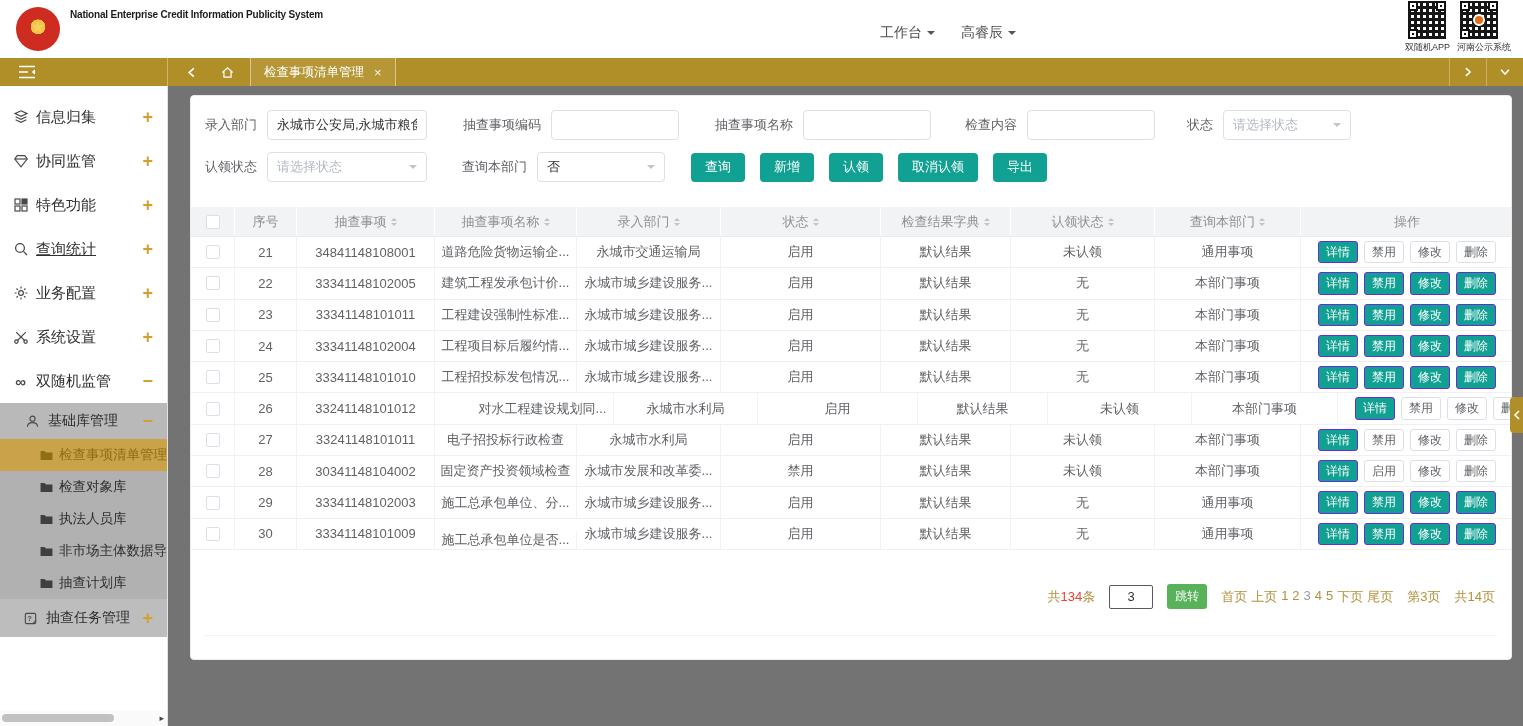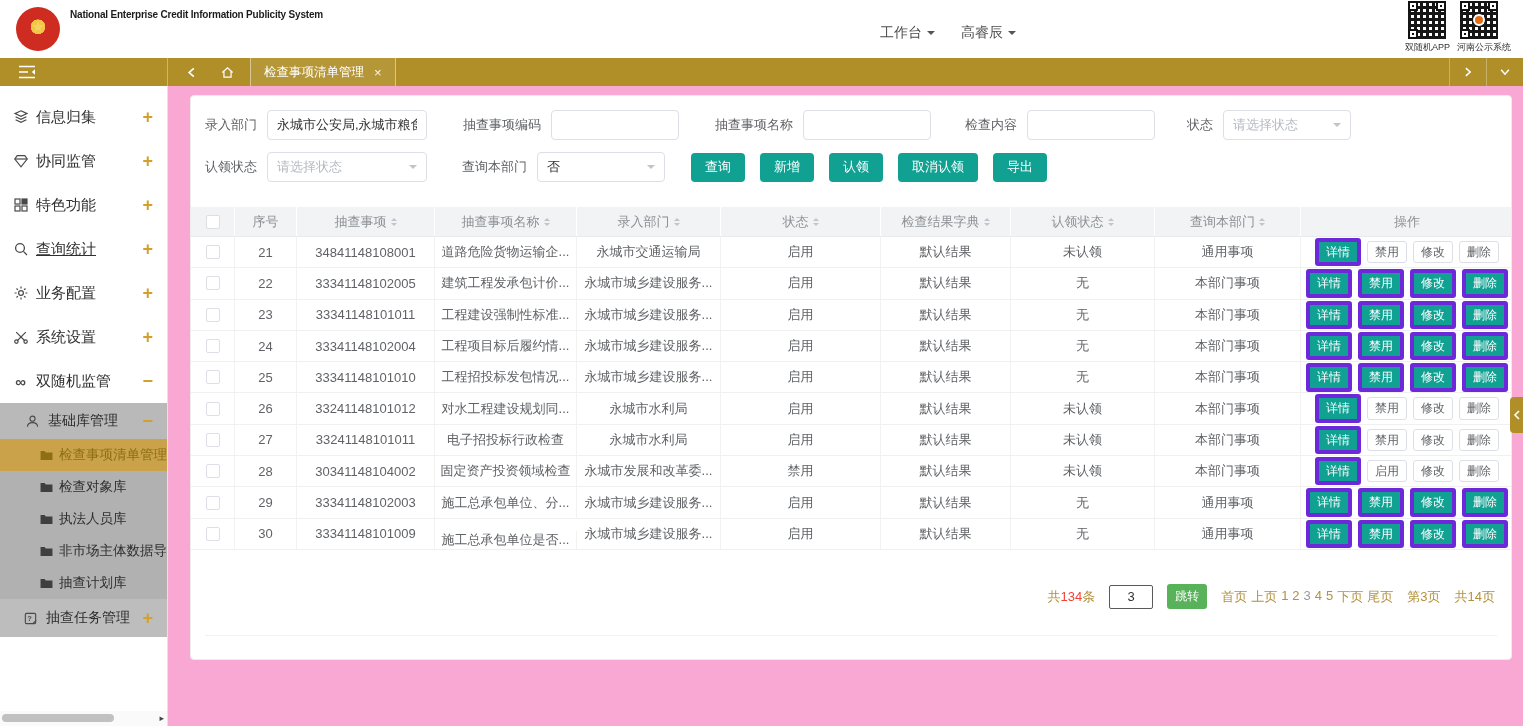--- a/index.html
+++ b/index.html
@@ -60,21 +60,21 @@
   .sub-child.active { background:#c9a24a; }
   .sub-child.active .s-label { color:#8f6e14; }
   .sub-child.active .f-icon { color:#8f6e14; }
   .sub-sibling { height:38px; background:#bdbdbd; display:flex; align-items:center; padding:0 14px 0 22px; cursor:pointer; }
   .sub-sibling .s-label { font-size:14px; color:#2d2d2d; }
   .h-scroll { position:absolute; left:0; bottom:0; width:168px; height:15px; background:#fafafa; }
   .h-thumb { position:absolute; left:2px; top:3px; width:112px; height:8px; border-radius:4px; background:#c1c1c1; cursor:pointer; }
   .sb-arrow { position:absolute; right:4px; top:2px; font-size:9px; color:#444; }
 
   
-  .main { position:absolute; left:168px; top:86px; width:1355px; height:640px; background:#f9a8d4; }
+  .main { position:absolute; left:168px; top:86px; width:1355px; height:640px; background:#737373; }
   .panel { position:absolute; left:22px; top:9px; width:1322px; height:565px; background:#fff; border:1px solid #ececec; border-radius:4px; }
   .f-row { display:flex; align-items:center; padding-left:8px; margin-top:14px; }
   .f-row.second { margin-top:12px; }
   .f-label { font-size:13px; color:#606266; text-align:right; margin-right:10px; flex:0 0 auto; }
   .f-input { height:30px; border:1px solid #dcdfe6; border-radius:4px; padding:0 9px; font-size:13px; color:#333;
              font-family:"Liberation Sans","DejaVu Sans",sans-serif; white-space:nowrap; overflow:hidden; }
   .f-select { height:30px; border:1px solid #dcdfe6; border-radius:4px; padding:0 24px 0 9px; font-size:13px; color:#b4b9c2;
               display:flex; align-items:center; position:relative; cursor:pointer; background:#fff; }
   .f-select.has-value { color:#333; }
   .f-select .caret { position:absolute; right:9px; top:12px; width:0; height:0; border:4.5px solid transparent; border-top-color:#c0c4cc; }
@@ -90,21 +90,21 @@
   .td { display:flex; align-items:center; justify-content:center; font-size:13px; color:#606266; border-right:1px solid #f2f2f2;
         white-space:nowrap; overflow:hidden; }
   .td:last-child, .th:last-child { border-right:none; }
   .cb { width:14px; height:14px; border:1px solid #dcdfe6; border-radius:2px; background:#fff; cursor:pointer; }
   .sort { display:inline-flex; flex-direction:column; margin-left:4px; }
   .sort i { width:0; height:0; border:3.5px solid transparent; display:block; }
   .sort .up { border-bottom-color:#c0c4cc; margin-bottom:1px; }
   .sort .dn { border-top-color:#c0c4cc; margin-top:1px; }
   .btn-mini { font-size:12px; padding:3px 7px; border-radius:3px; margin:0 3px; cursor:pointer; line-height:1.2;
               font-family:"Liberation Sans","DejaVu Sans",sans-serif; }
-  .btn-mini.filled { background:#11a192; color:#fff; border:4px solid #6d28d9; }
+  .btn-mini.filled { background:#11a192; color:#fff; border:1px solid #6d28d9; }
   .btn-mini.outline { background:#fff; color:#606266; border:1px solid #dcdfe6; }
 
   
   .pager { position:absolute; right:16px; top:488px; display:flex; align-items:center; gap:14px; font-size:13px; color:#b3913d; }
   .pg-total .red { color:#f04134; }
   .pg-input { width:44px; height:24px; border:1px solid #5a5a5a; border-radius:2px; text-align:center; font-size:13px; color:#333;
               font-family:"Liberation Sans","DejaVu Sans",sans-serif; }
   .pg-jump { background:#57b259; color:#fff; font-size:12px; border:none; border-radius:3px; padding:4px 8px; cursor:pointer;
              font-family:"Liberation Sans","DejaVu Sans",sans-serif; }
   .pg-link { cursor:pointer; color:#b3913d; }
@@ -535,21 +535,21 @@
               <button class="btn-mini filled">修改</button>
               <button class="btn-mini filled">删除</button>
             </div>
           </div>
           <div class="tr">
             <div class="td" style="flex: 0 0 44px;">
               <span class="cb"></span>
             </div>
             <div class="td" style="flex: 0 0 62px;">26</div>
             <div class="td" style="flex: 0 0 138px;">33241148101012</div>
-            <div class="td" style="flex: 0 0 142px;">对水工程建设规划同...</div>
+            <div class="td" style="flex: 0 0 142px; margin-left: 37px;">对水工程建设规划同...</div>
             <div class="td" style="flex: 0 0 144px;">永城市水利局</div>
             <div class="td" style="flex: 0 0 160px;">启用</div>
             <div class="td" style="flex: 0 0 130px;">默认结果</div>
             <div class="td" style="flex: 0 0 144px;">未认领</div>
             <div class="td" style="flex: 0 0 146px;">本部门事项</div>
             <div class="td" style="flex: 0 0 212px;">
               <button class="btn-mini filled">详情</button>
               <button class="btn-mini outline">禁用</button>
               <button class="btn-mini outline">修改</button>
               <button class="btn-mini outline">删除</button>

